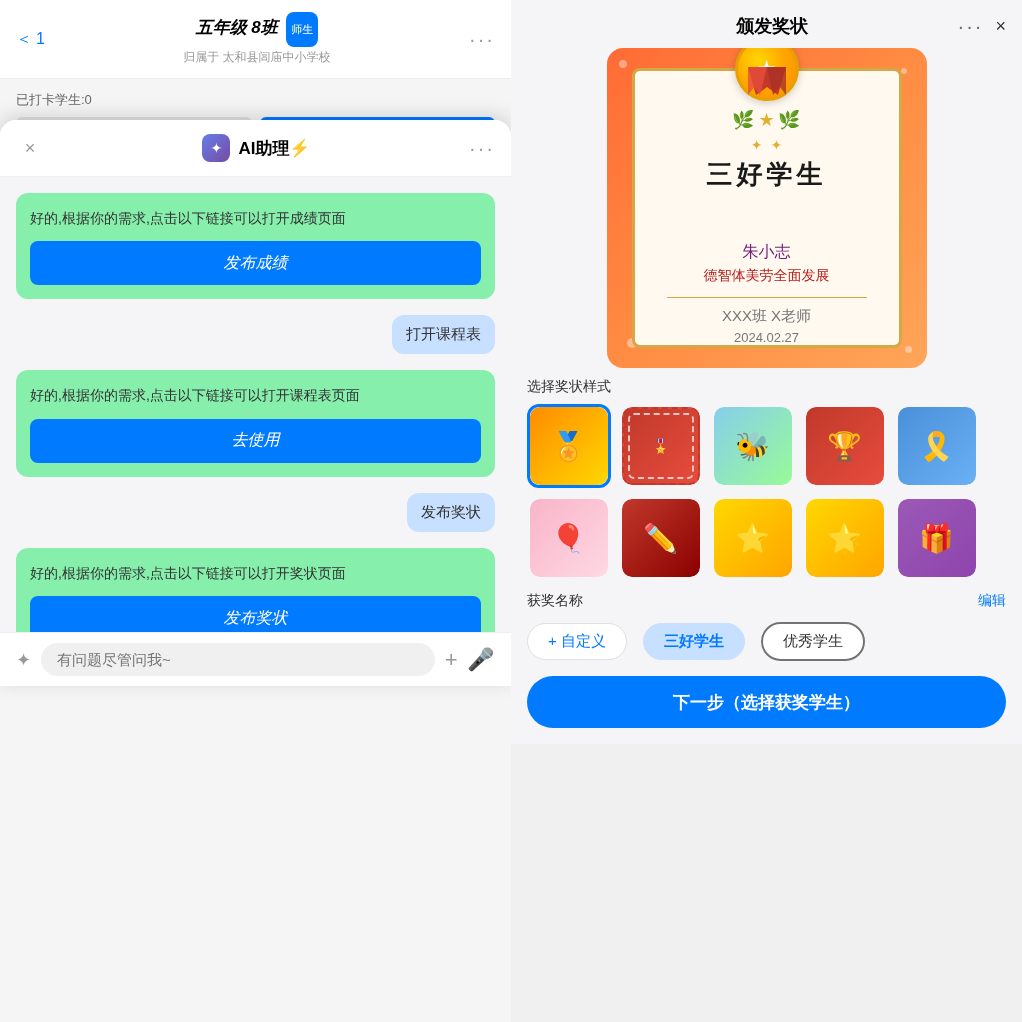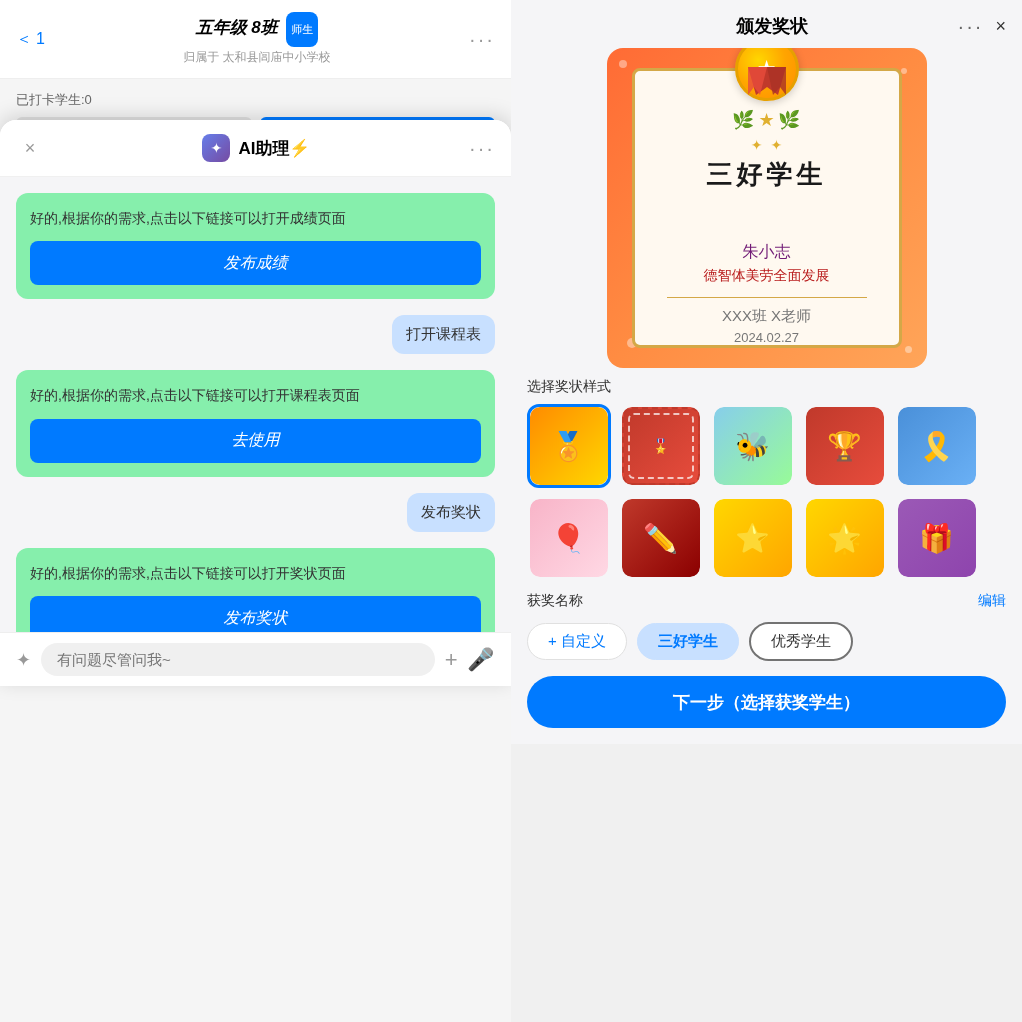--- a/index.html
+++ b/index.html
@@ -432,21 +432,21 @@
       font-size: 14px;
       color: #333;
     }
     .award-edit {
       font-size: 14px;
       color: #007AFF;
       cursor: pointer;
     }
     .award-chips {
       display: flex;
-      gap: 10px;
+      gap: 16px;
       padding: 0 16px 16px;
       align-items: center;
     }
     .award-chip {
       padding: 8px 20px;
       border-radius: 20px;
       font-size: 15px;
       cursor: pointer;
       border: 2px solid #737373;
       background: #fff;

